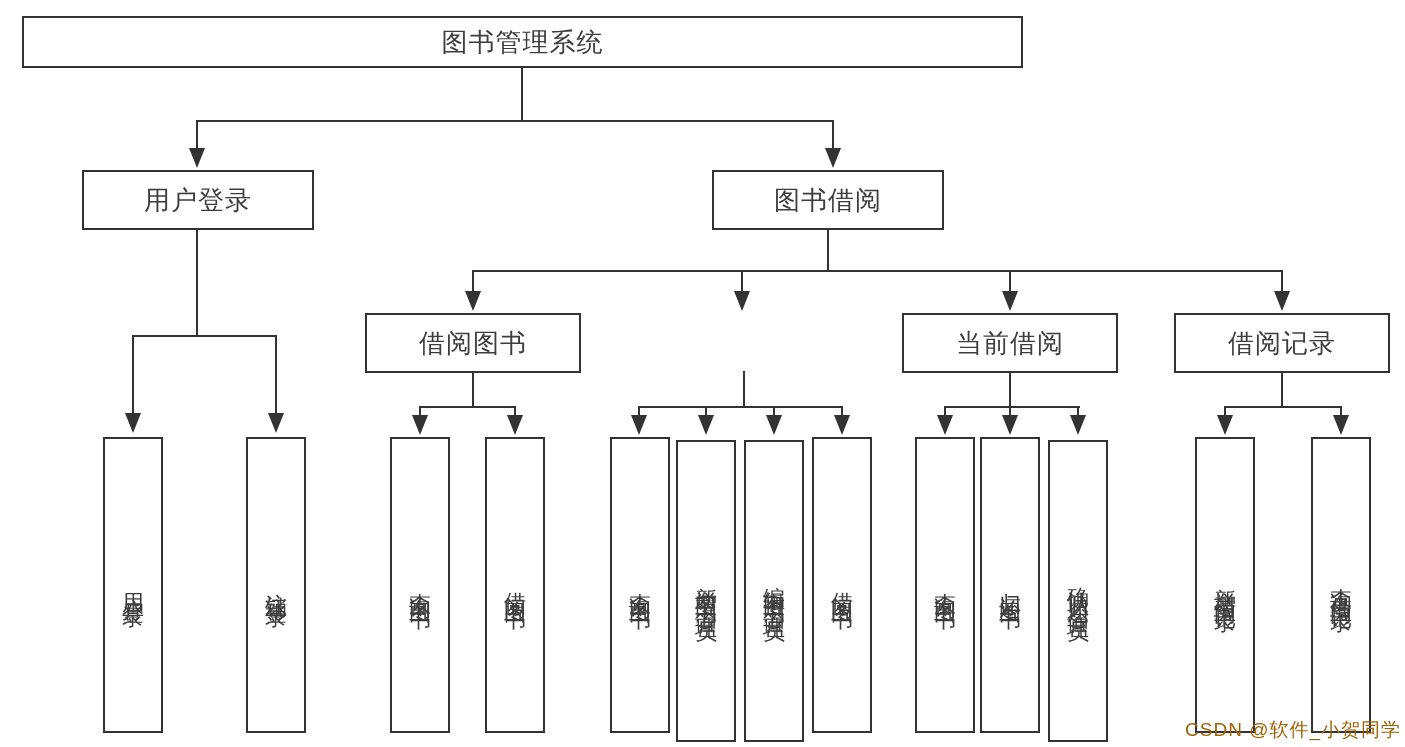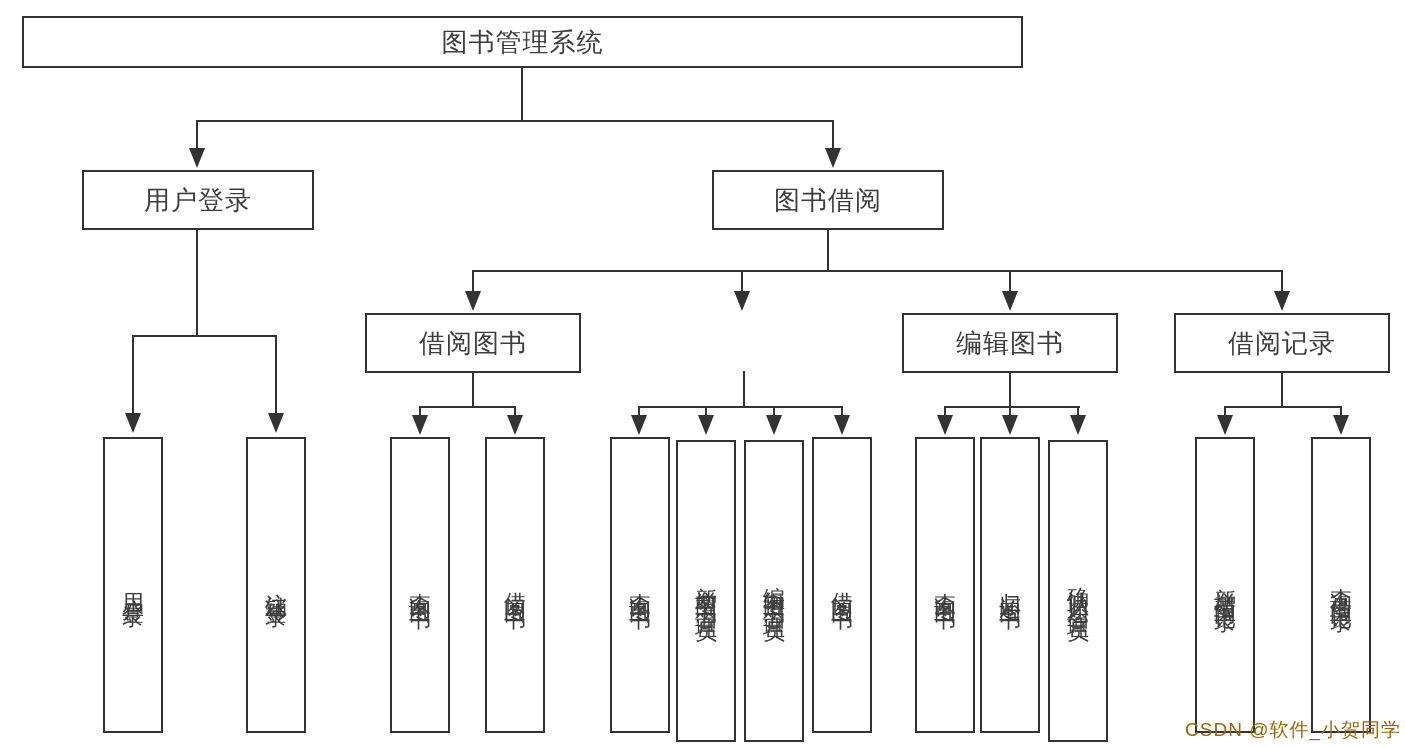--- a/index.html
+++ b/index.html
@@ -47,21 +47,21 @@
   <div class="hline" style="left:472px;top:270px;width:811px"></div>
   <div class="arrow" style="left:472px;top:270px;height:21px"></div>
   <div class="arrow" style="left:741px;top:270px;height:21px"></div>
   <div class="arrow" style="left:1009px;top:270px;height:21px"></div>
   <div class="arrow" style="left:1281px;top:270px;height:21px"></div>
 
   <div class="box hbox" style="left:365px;top:313px;width:216px;height:60px">
     <span class="t">借阅图书</span>
   </div>
   <div class="box hbox" style="left:902px;top:313px;width:216px;height:60px">
-    <span class="t">编辑图书</span>
+    <span class="t">当前借阅</span>
   </div>
   <div class="box hbox" style="left:1174px;top:313px;width:216px;height:60px">
     <span class="t">借阅记录</span>
   </div>
 
   <div class="vline" style="left:472px;top:371px;height:37px"></div>
   <div class="hline" style="left:419px;top:406px;width:97px"></div>
   <div class="arrow" style="left:419px;top:406px;height:9px"></div>
   <div class="arrow" style="left:514px;top:406px;height:9px"></div>
 

